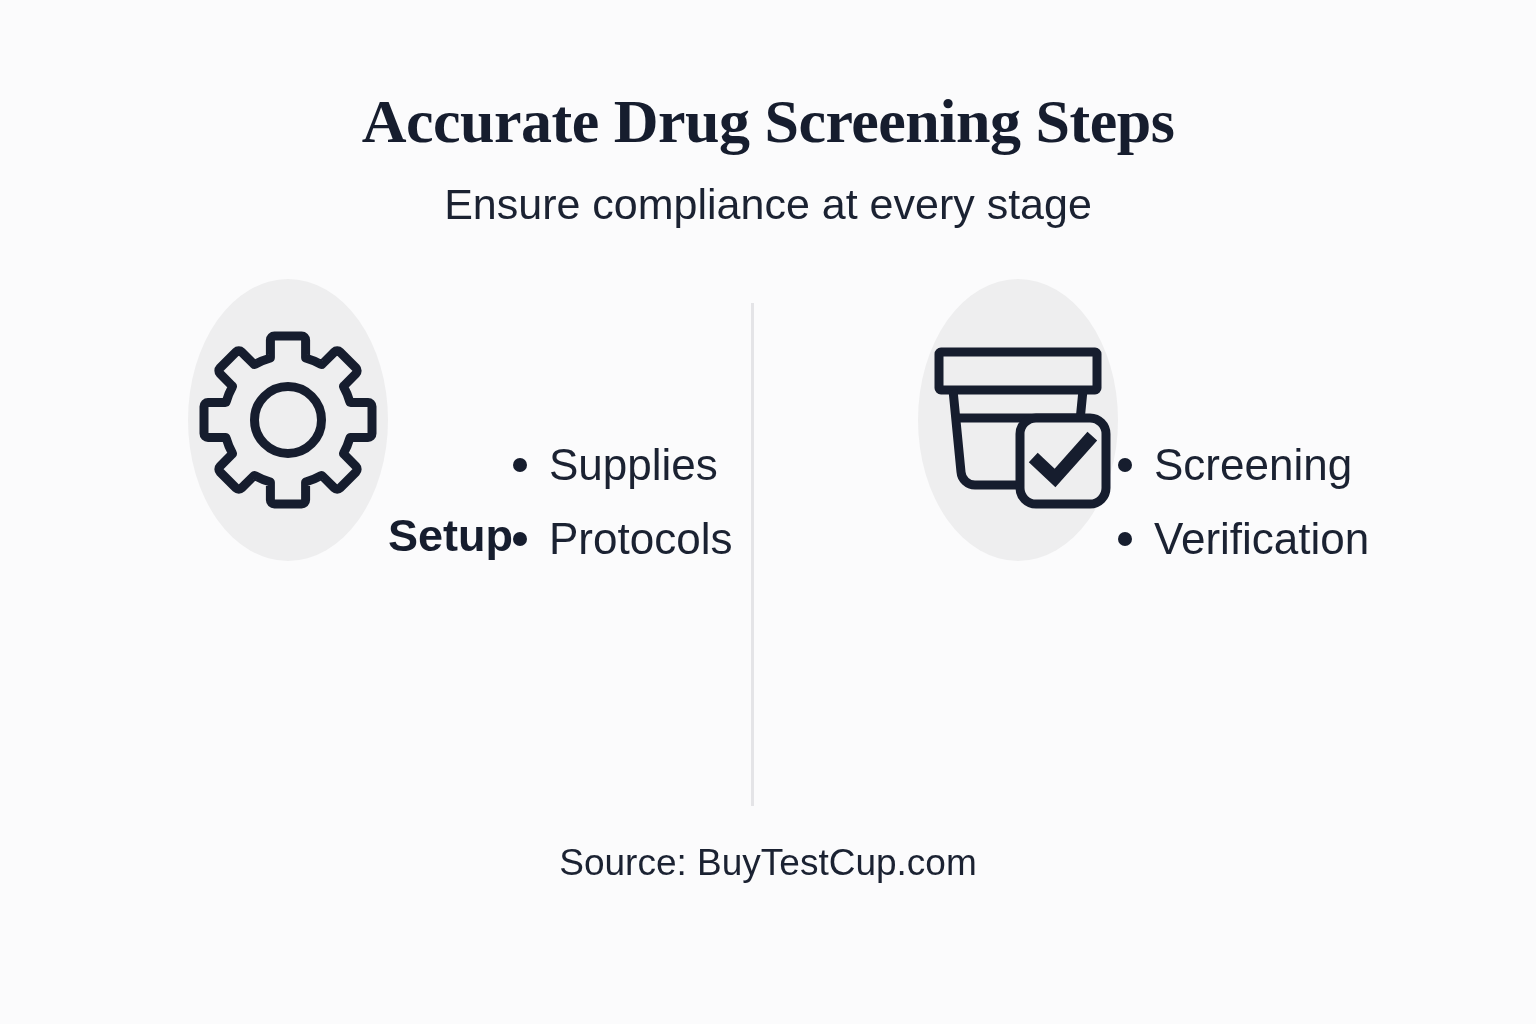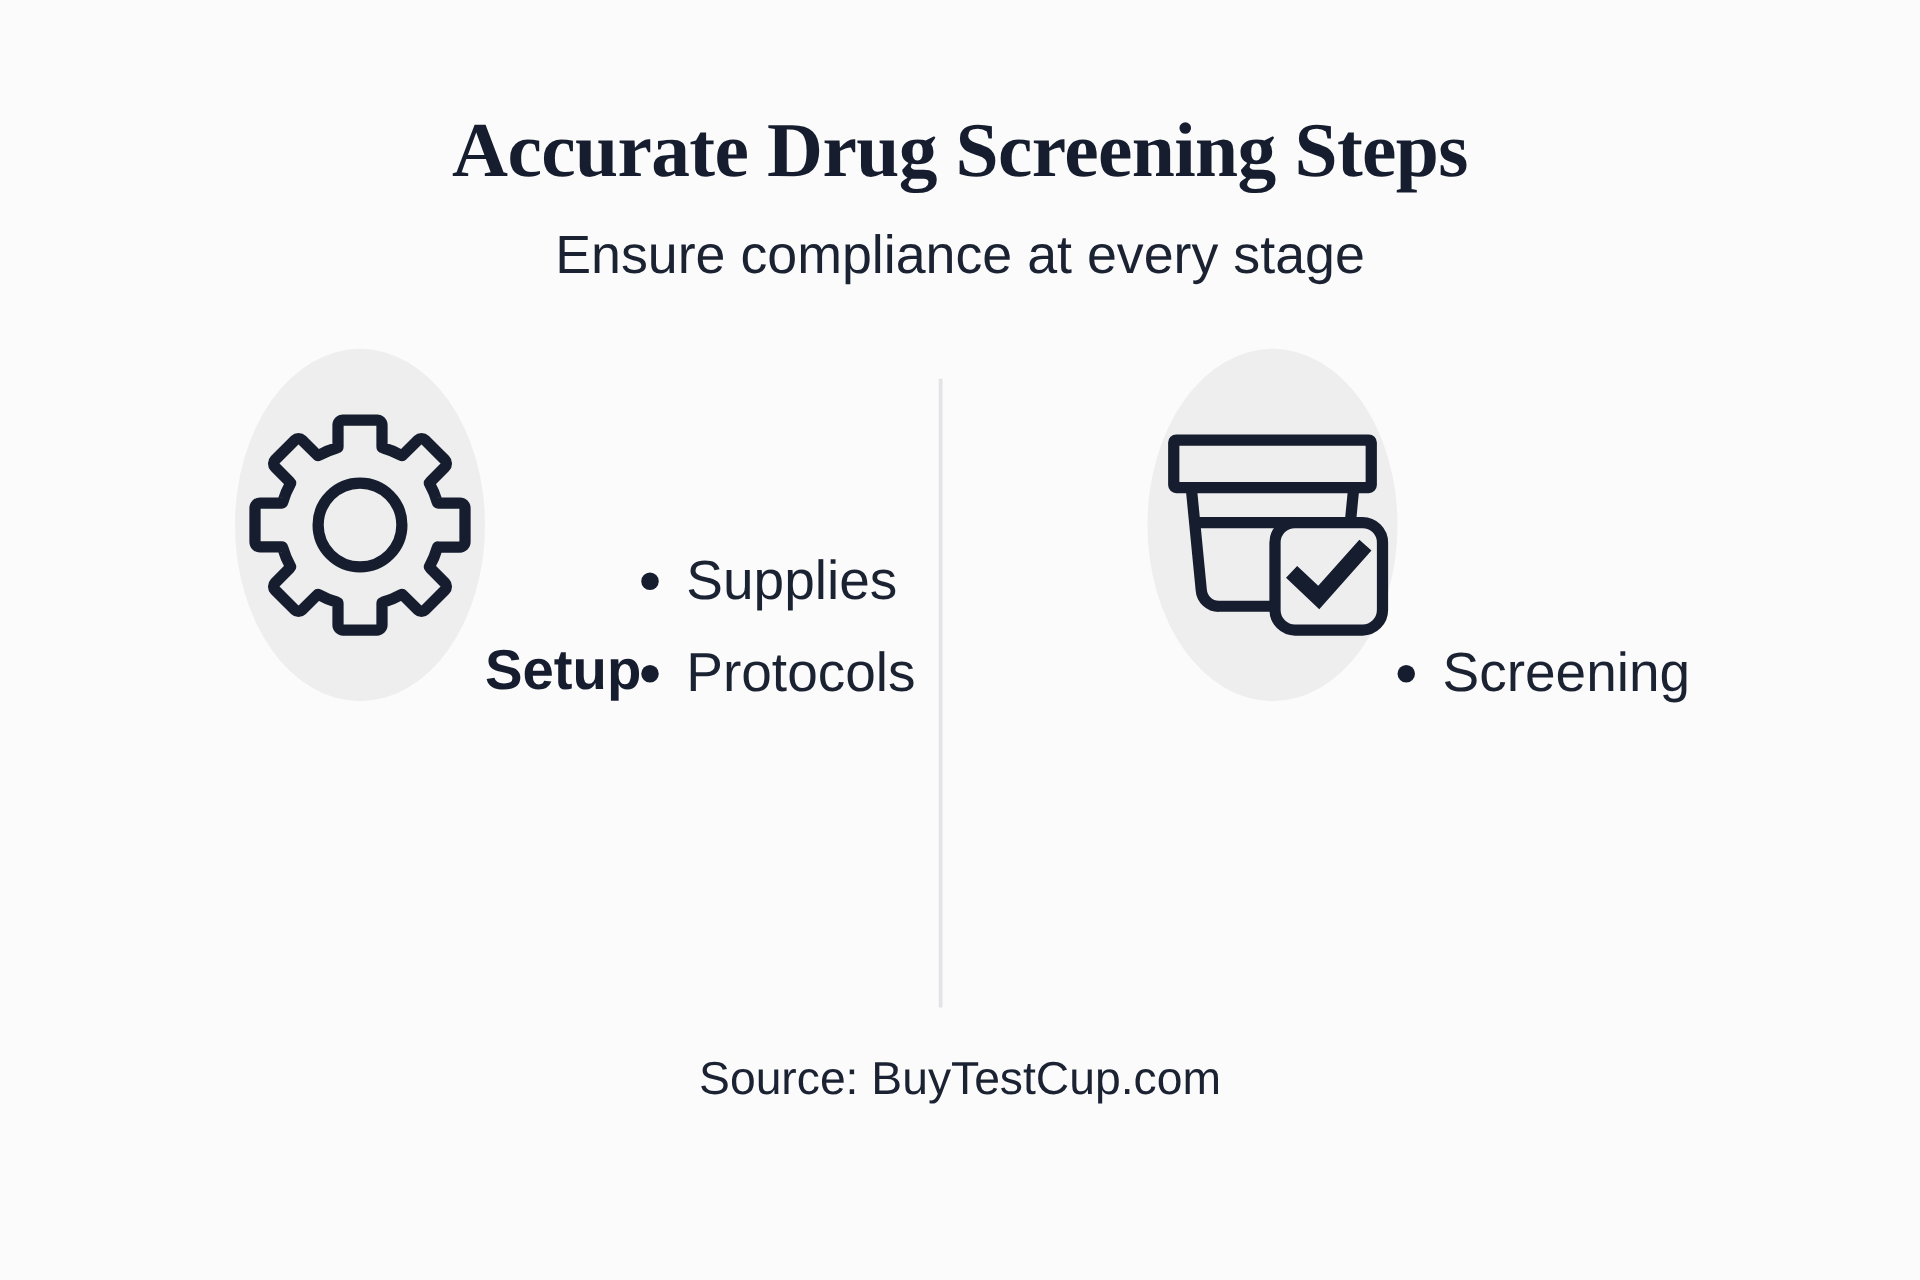--- a/index.html
+++ b/index.html
@@ -220,20 +220,24 @@
           </svg>
         </span>
       </div>
 
 
       <ul class="bullets">
         <li>
           <span class="dot"></span>
           <span>Screening</span>
         </li>
+        <li>
+          <span class="dot"></span>
+          <span>Verification</span>
+        </li>
       </ul>
     </div>
 
   </div>
 
   <div class="footer">Source: BuyTestCup.com</div>
 
 </div>
 
 </body></html>

